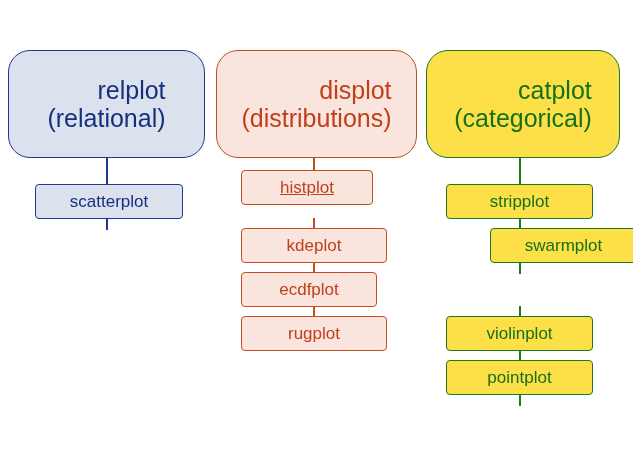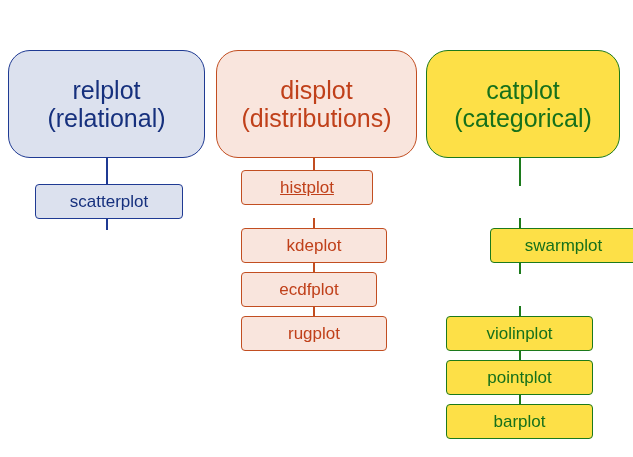--- a/index.html
+++ b/index.html
@@ -18,21 +18,21 @@
     overflow: hidden;
   }
 
   
   .node {
     position: absolute;
     box-sizing: border-box;
     display: flex;
     align-items: center;
     justify-content: center;
-    text-align: center;
+    text-align: right;
     line-height: 1.12;
     border-style: solid;
     border-width: 1.6px;
     user-select: none;
   }
   .node-label {
     display: block;
     white-space: pre-line;
   }
 
@@ -125,31 +125,31 @@
   <div class="connector conn-green" style="left:519px; top:262px; height:12px;"></div>
   <div class="connector conn-green" style="left:519px; top:306px; height:12px;"></div>
   <div class="connector conn-green" style="left:519px; top:350px; height:12px;"></div>
   <div class="connector conn-green" style="left:519px; top:394px; height:12px;"></div>
 
   <div class="node parent theme-green" style="left:426px; top:50px; width:194px; height:108px;">
     <span class="node-label">catplot
 (categorical)</span>
   </div>
 
+  <div class="node leaf theme-green" style="left:446px; top:184px; width:147px;">
+    <span class="node-label">stripplot</span>
+  </div>
 
   <div class="node leaf theme-green" style="left:446px; top:228px; width:147px;margin-left:44px;">
     <span class="node-label">swarmplot</span>
   </div>
 
 
   <div class="node leaf theme-green" style="left:446px; top:316px; width:147px;">
     <span class="node-label">violinplot</span>
   </div>
 
   <div class="node leaf theme-green" style="left:446px; top:360px; width:147px;">
     <span class="node-label">pointplot</span>
   </div>
 
-  <div class="node leaf theme-green" style="left:446px; top:404px; width:147px;">
-    <span class="node-label">barplot</span>
-  </div>
 
 </div>
 
 </body></html>

